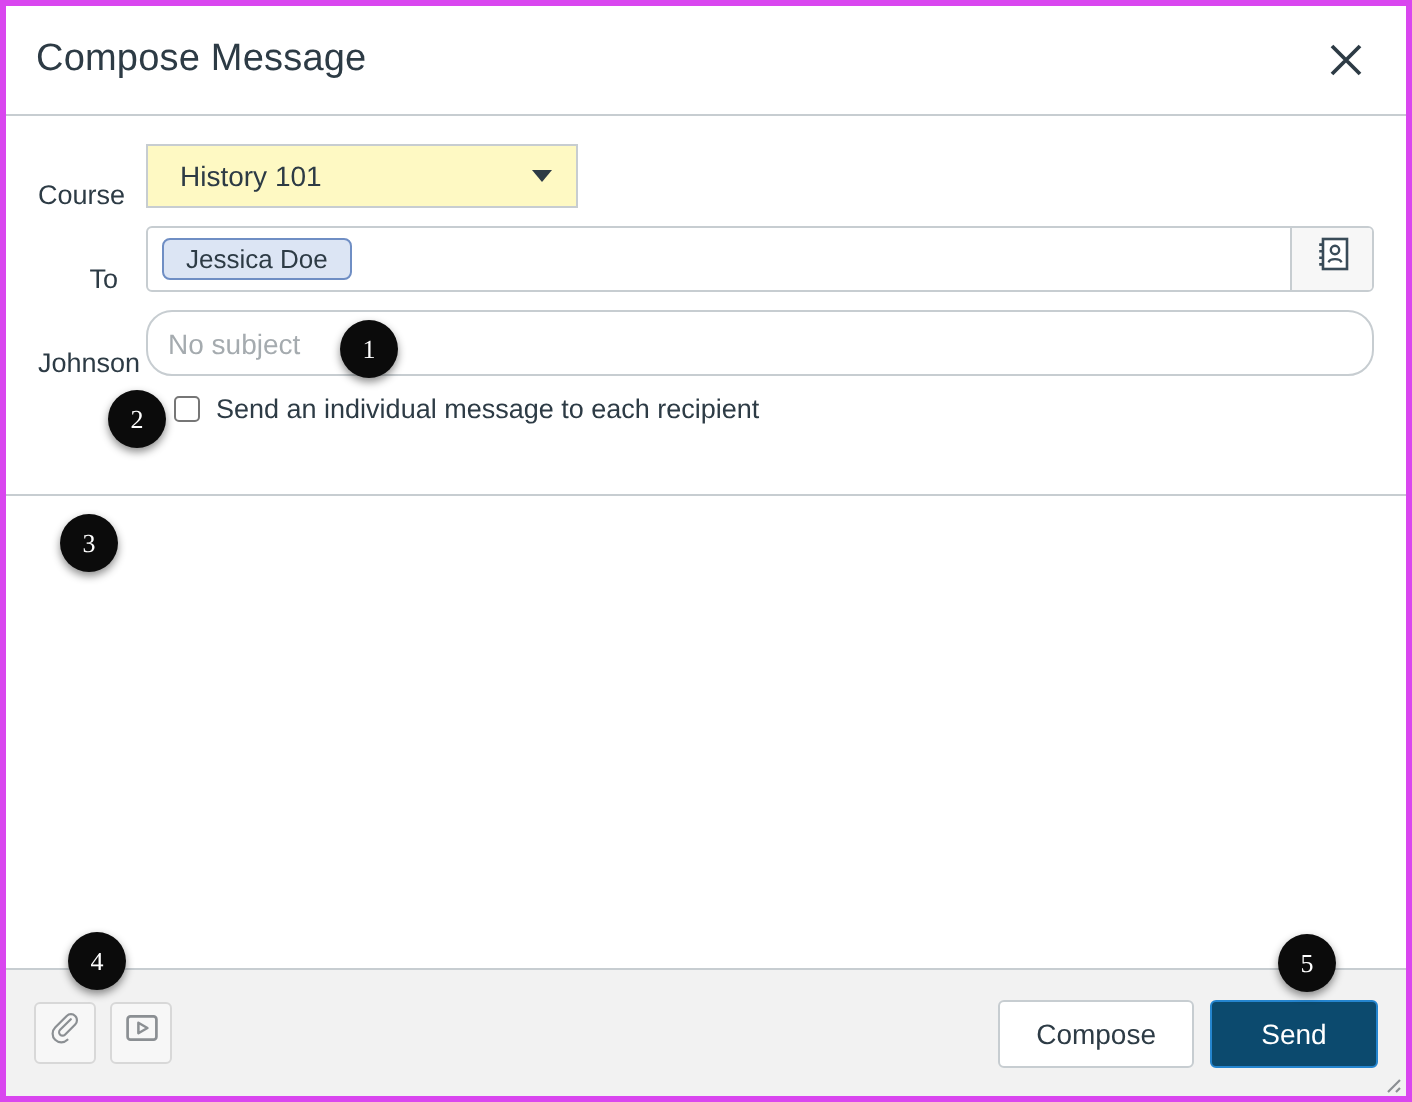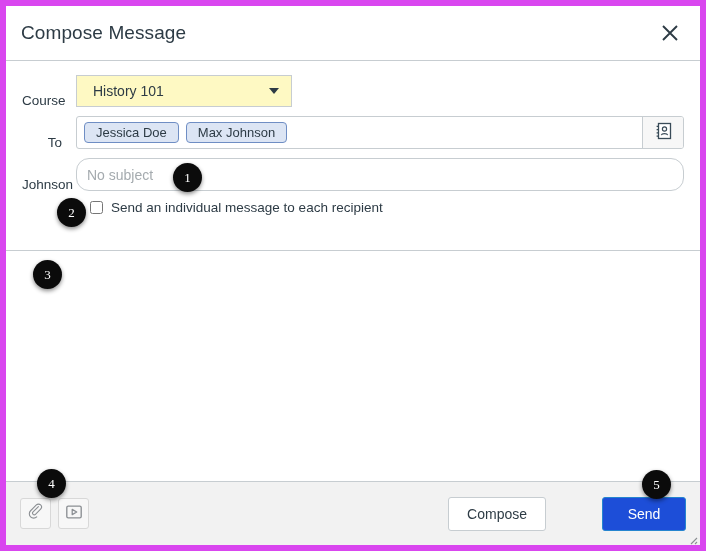--- a/index.html
+++ b/index.html
@@ -10,21 +10,21 @@
     background: #ffffff;
     font-family: "Liberation Sans", sans-serif;
     -webkit-font-smoothing: antialiased;
   }
 
   #dialog {
     position: relative;
     width: 706px;
     height: 551px;
     background: #ffffff;
-    border: 6px solid #d946ef;
+    border: 3px solid #d946ef;
     overflow: hidden;
   }
 
   
   .dlg-header {
     position: relative;
     height: 55px;
     border-bottom: 1px solid #c7cdd1;
     display: flex;
     align-items: center;
@@ -245,25 +245,24 @@
     display: inline-flex;
     align-items: center;
     justify-content: center;
   }
   .btn-cancel {
     background: #ffffff;
     border: 1px solid #c7cdd1;
     color: #2d3b45;
   }
   .btn-send {
-    background: #1d4ed8;
+    background: #0c4a6e;
     border: 1px solid #2585cf;
     color: #ffffff;
     min-width: 84px;
-    margin-left: 48px;
   }
 
   
   .resize-grip {
     position: absolute;
     right: 2px;
     bottom: 2px;
     width: 12px;
     height: 12px;
     cursor: nwse-resize;
@@ -315,21 +314,20 @@
         <span class="sel-value">History 101</span>
         <span class="caret"></span>
       </div>
     </div>
 
     <div class="form-row">
       <div class="row-label">To</div>
       <div class="to-wrap">
         <div class="to-tokens">
           <span class="token">Jessica Doe</span>
-          <span class="token">Max Johnson</span>
         </div>
         <div class="addrbook-btn">
           <span>
             <svg width="17" height="18" viewBox="0 0 17 18" aria-hidden="true">
               <rect x="3.5" y="1.5" width="12" height="15" fill="#fff" stroke="#394b58" stroke-width="1.3"></rect>
               <circle cx="9.5" cy="7" r="2.1" fill="none" stroke="#394b58" stroke-width="1.2"></circle>
               <path d="M6.3 13.2 c0.6-2.2 5.8-2.2 6.4 0" fill="none" stroke="#394b58" stroke-width="1.2"></path>
               <path d="M1.6 4.3 h2.2 M1.6 7.6 h2.2 M1.6 10.9 h2.2 M1.6 14.2 h2.2" stroke="#394b58" stroke-width="1.3"></path>
             </svg>
           </span>

